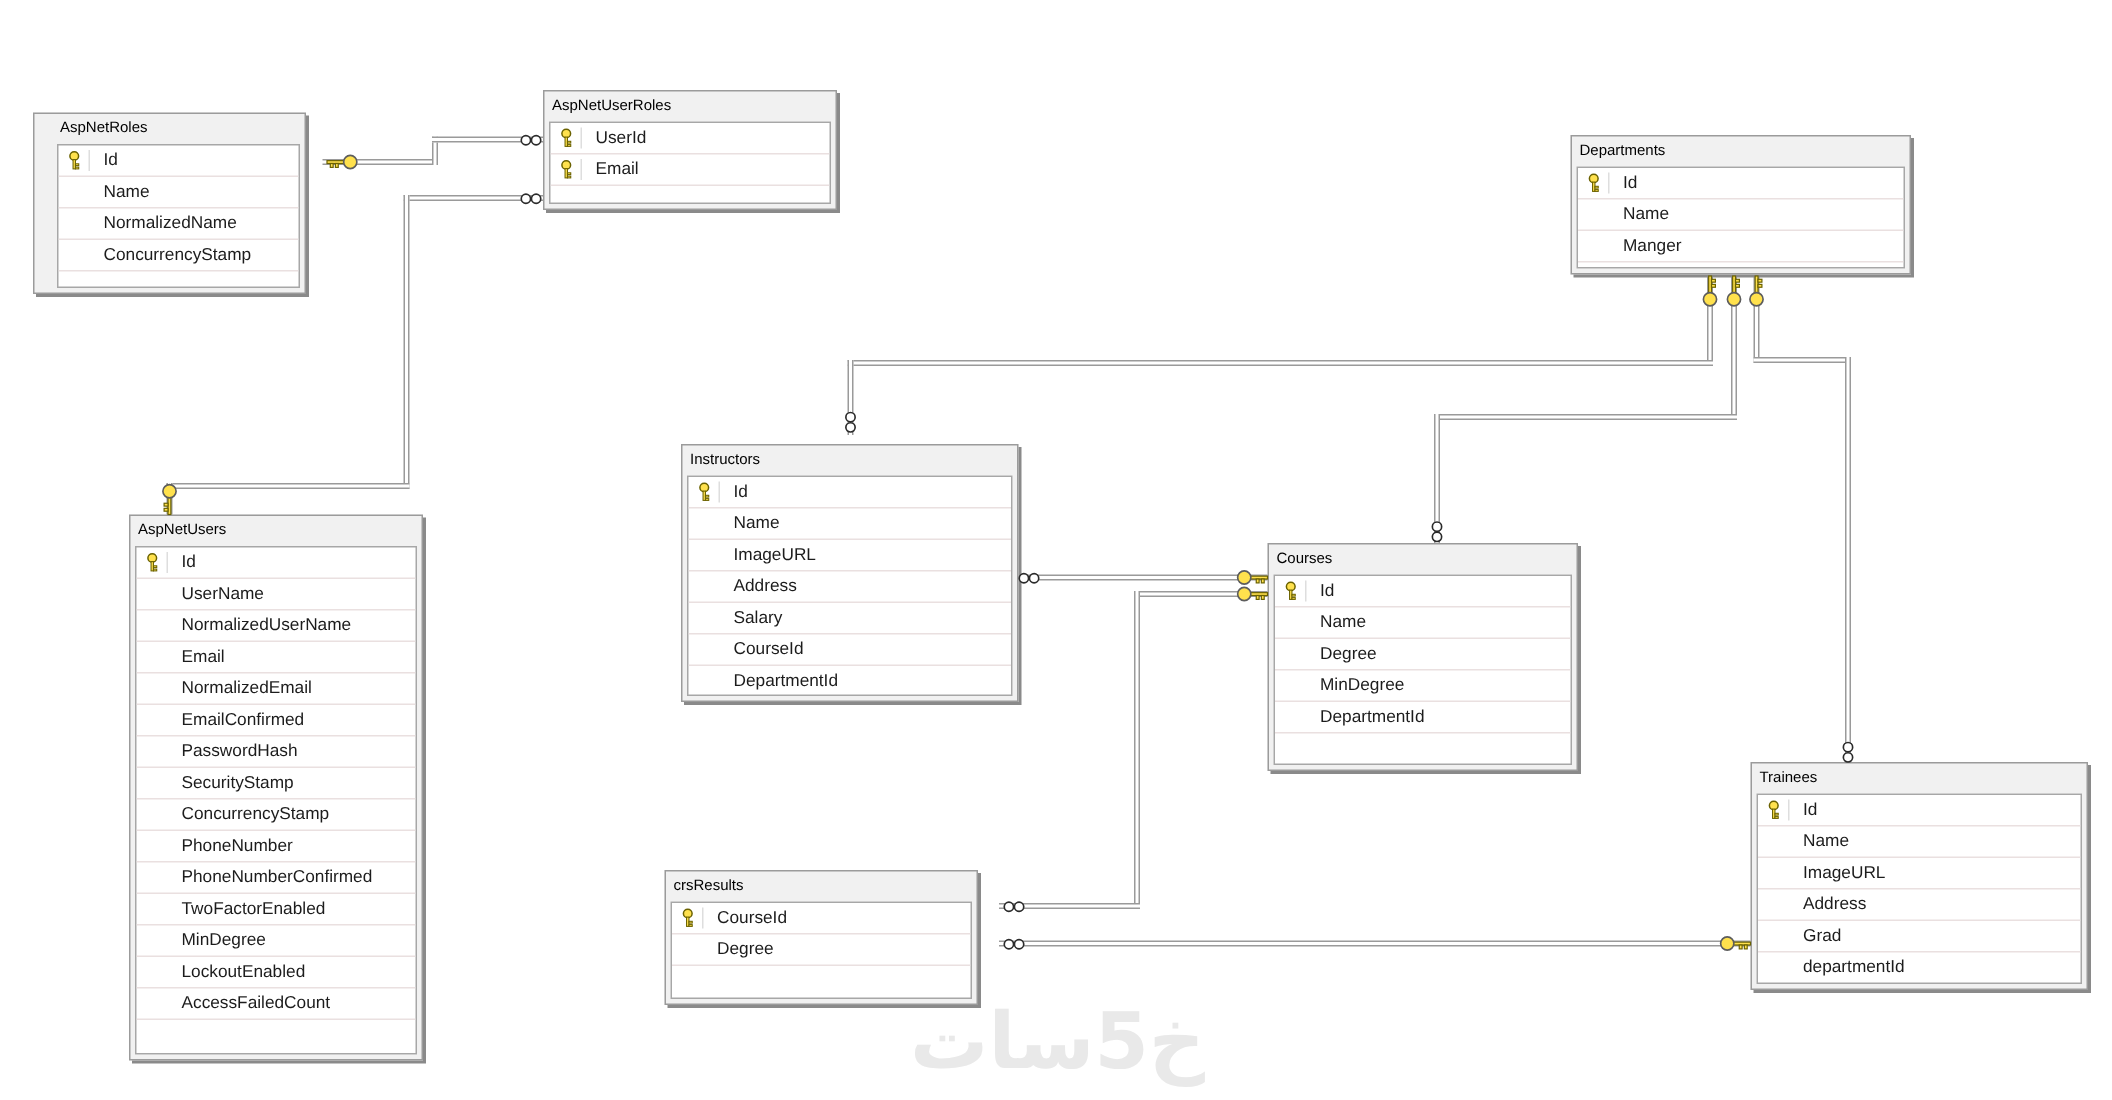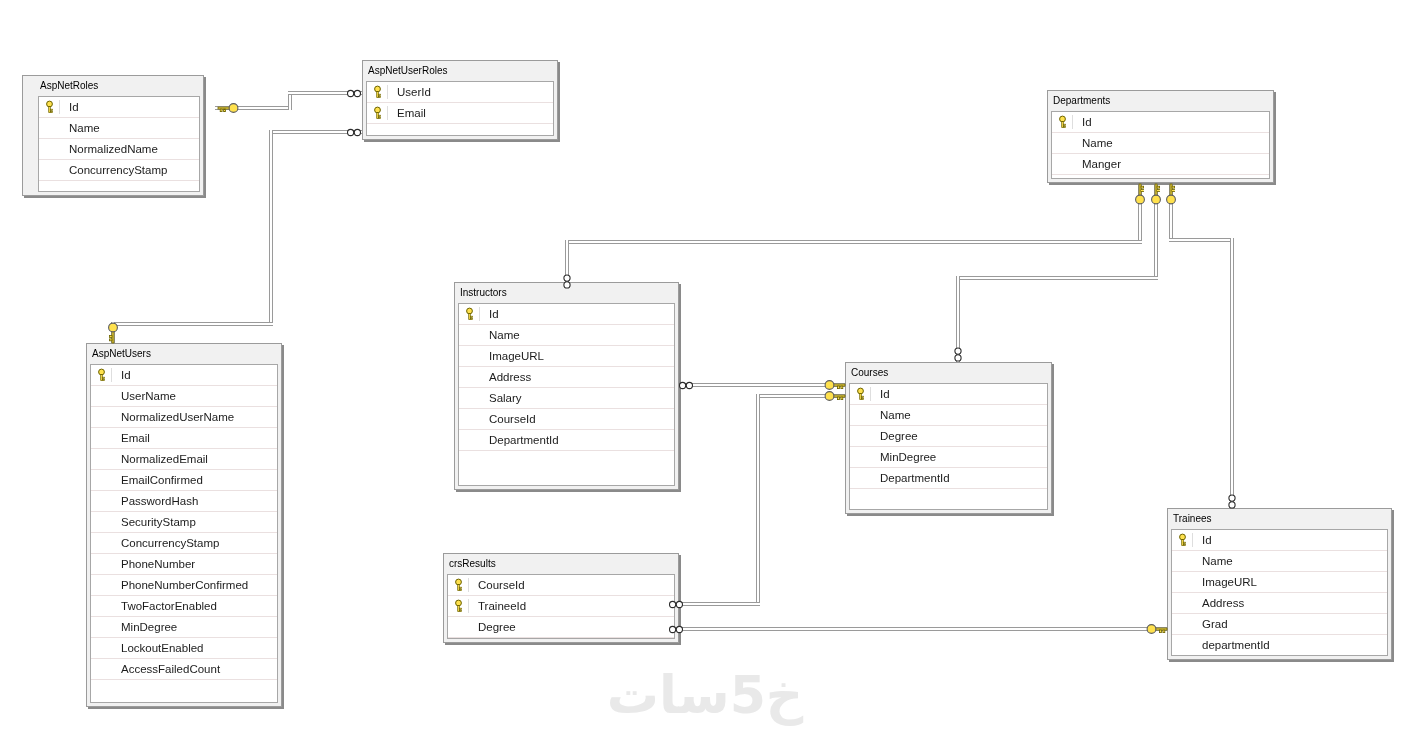--- a/index.html
+++ b/index.html
@@ -258,21 +258,21 @@
         <div class="col-row">
           <div class="cell-icon"></div>
           <div class="cell-name">Name</div>
         </div>
         <div class="col-row">
           <div class="cell-icon"></div>
           <div class="cell-name">Manger</div>
         </div>
       </div>
     </div>
-    <div class="tbl" style="left: 454px; top: 282px; width: 225px; height: 208px;">
+    <div class="tbl" style="left: 454px; top: 296px; width: 225px; height: 172px;">
       <div class="tbl-title">Instructors</div>
       <div class="tbl-body">
         <div class="col-row">
           <div class="cell-icon">
             <svg width="9" height="14" viewBox="0 0 9 14">
               <circle cx="4.5" cy="4" r="2.9" fill="#ffe14d" stroke="#6b6200" stroke-width="1"></circle>
               <rect x="3.7" y="6.4" width="1.6" height="6.2" fill="#ffe14d" stroke="#6b6200" stroke-width="0.7"></rect>
               <rect x="5.3" y="9.2" width="2.2" height="1.2" fill="#ffe14d" stroke="#6b6200" stroke-width="0.7"></rect>
               <rect x="5.3" y="11.4" width="2.2" height="1.2" fill="#ffe14d" stroke="#6b6200" stroke-width="0.7"></rect>
             </svg>
@@ -438,44 +438,33 @@
         <div class="col-row">
           <div class="cell-icon"></div>
           <div class="cell-name">Grad</div>
         </div>
         <div class="col-row">
           <div class="cell-icon"></div>
           <div class="cell-name">departmentId</div>
         </div>
       </div>
     </div>
-    <div class="tbl" style="left: 443px; top: 553px; width: 236px; height: 90px;">
+    <div class="tbl" style="left: 443px; top: 580px; width: 209px; height: 90px;">
       <div class="tbl-title">crsResults</div>
       <div class="tbl-body">
         <div class="col-row">
           <div class="cell-icon">
             <svg width="9" height="14" viewBox="0 0 9 14">
               <circle cx="4.5" cy="4" r="2.9" fill="#ffe14d" stroke="#6b6200" stroke-width="1"></circle>
               <rect x="3.7" y="6.4" width="1.6" height="6.2" fill="#ffe14d" stroke="#6b6200" stroke-width="0.7"></rect>
               <rect x="5.3" y="9.2" width="2.2" height="1.2" fill="#ffe14d" stroke="#6b6200" stroke-width="0.7"></rect>
               <rect x="5.3" y="11.4" width="2.2" height="1.2" fill="#ffe14d" stroke="#6b6200" stroke-width="0.7"></rect>
             </svg>
           </div>
           <div class="cell-name">CourseId</div>
-        </div>
-        <div class="col-row">
-          <div class="cell-icon">
-            <svg width="9" height="14" viewBox="0 0 9 14">
-              <circle cx="4.5" cy="4" r="2.9" fill="#ffe14d" stroke="#6b6200" stroke-width="1"></circle>
-              <rect x="3.7" y="6.4" width="1.6" height="6.2" fill="#ffe14d" stroke="#6b6200" stroke-width="0.7"></rect>
-              <rect x="5.3" y="9.2" width="2.2" height="1.2" fill="#ffe14d" stroke="#6b6200" stroke-width="0.7"></rect>
-              <rect x="5.3" y="11.4" width="2.2" height="1.2" fill="#ffe14d" stroke="#6b6200" stroke-width="0.7"></rect>
-            </svg>
-          </div>
-          <div class="cell-name">TraineeId</div>
         </div>
         <div class="col-row">
           <div class="cell-icon"></div>
           <div class="cell-name">Degree</div>
         </div>
       </div>
     </div>
   </div>
 
 </body></html>

